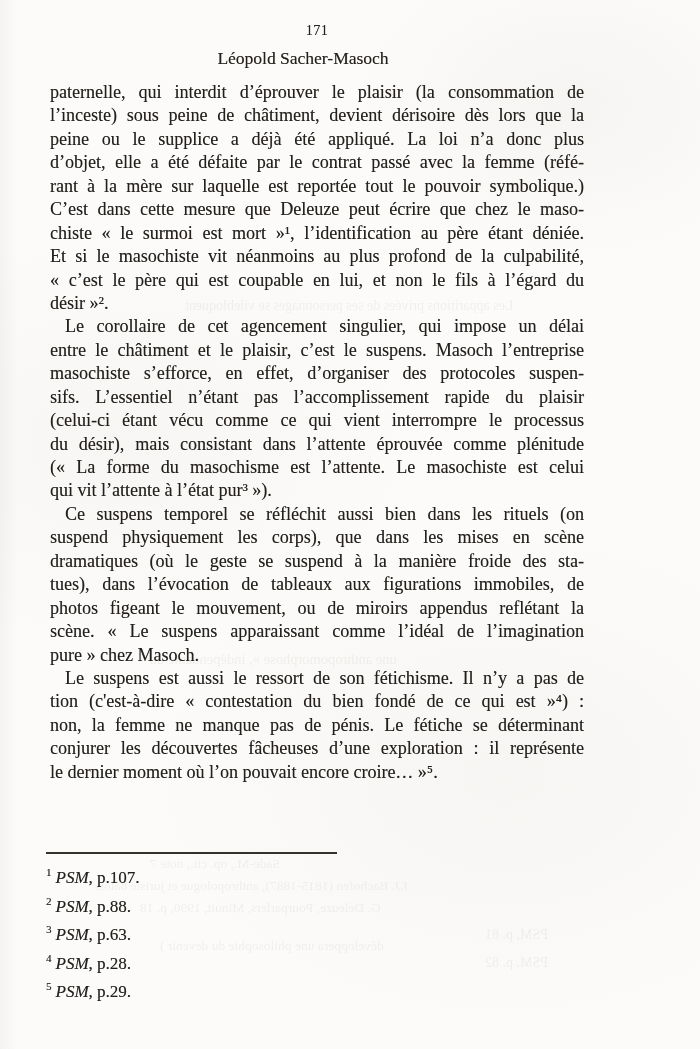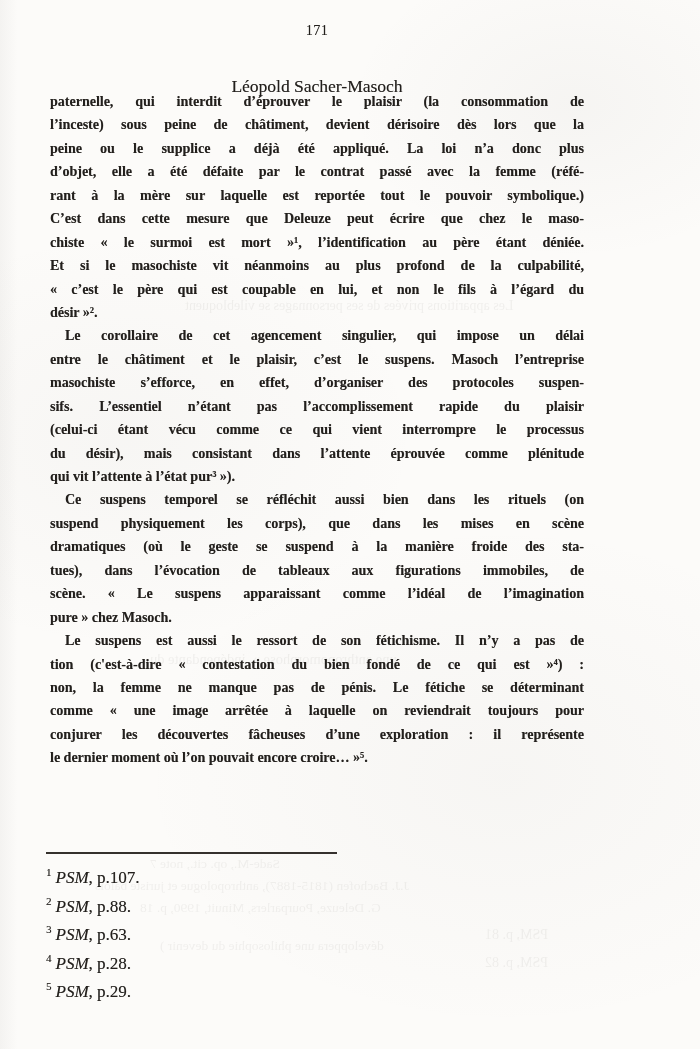--- a/index.html
+++ b/index.html
@@ -18,27 +18,27 @@
     font-family: "Liberation Serif", "DejaVu Serif", serif;
     color: #221f1c;
   }
   .scan-text { text-shadow: 0.25px 0.25px 0.2px rgba(34,31,28,0.45); }
 
   .page-number {
     position: absolute; left: 50px; width: 534px; top: 23px;
     text-align: center; font-size: 14px; letter-spacing: 0.5px;
   }
   .running-title {
-    position: absolute; left: 50px; width: 534px; top: 48px;
-    text-align: center; font-size: 17.5px; margin-top: 28px;
+    position: absolute; left: 36px; width: 534px; top: 48px;
+    text-align: center; font-size: 17.5px;
   }
 
   .body-text {
-    position: absolute; left: 50px; top: 90px; width: 534px;
-    font-size: 14px; line-height: 23.45px; font-weight: bold;
+    position: absolute; left: 50px; top: 81px; width: 534px;
+    font-size: 18px; line-height: 23.45px;
   }
   .body-line {
     text-align: justify;
     text-align-last: justify;
     height: 23.45px;
     overflow: visible;
     white-space: normal;
   }
   .body-line.para-first-indented { padding-left: 15px; }
   .body-line.para-last { text-align-last: left; }
@@ -101,31 +101,32 @@
       <div class="body-line">chiste « le surmoi est mort »¹, l’identification au père étant déniée.</div>
       <div class="body-line">Et si le masochiste vit néanmoins au plus profond de la culpabilité,</div>
       <div class="body-line">« c’est le père qui est coupable en lui, et non le fils à l’égard du</div>
       <div class="body-line para-last">désir »².</div>
       <div class="body-line para-first-indented">Le corollaire de cet agencement singulier, qui impose un délai</div>
       <div class="body-line">entre le châtiment et le plaisir, c’est le suspens. Masoch l’entreprise</div>
       <div class="body-line">masochiste s’efforce, en effet, d’organiser des protocoles suspen-</div>
       <div class="body-line">sifs. L’essentiel n’étant pas l’accomplissement rapide du plaisir</div>
       <div class="body-line">(celui-ci étant vécu comme ce qui vient interrompre le processus</div>
       <div class="body-line">du désir), mais consistant dans l’attente éprouvée comme plénitude</div>
+      <div class="body-line">(« La forme du masochisme est l’attente. Le masochiste est celui</div>
       <div class="body-line para-last">qui vit l’attente à l’état pur³ »).</div>
       <div class="body-line para-first-indented">Ce suspens temporel se réfléchit aussi bien dans les rituels (on</div>
       <div class="body-line">suspend physiquement les corps), que dans les mises en scène</div>
       <div class="body-line">dramatiques (où le geste se suspend à la manière froide des sta-</div>
       <div class="body-line">tues), dans l’évocation de tableaux aux figurations immobiles, de</div>
+      <div class="body-line">photos figeant le mouvement, ou de miroirs appendus reflétant la</div>
       <div class="body-line">scène. « Le suspens apparaissant comme l’idéal de l’imagination</div>
       <div class="body-line para-last">pure » chez Masoch.</div>
       <div class="body-line para-first-indented">Le suspens est aussi le ressort de son fétichisme. Il n’y a pas de</div>
       <div class="body-line">tion (c'est-à-dire « contestation du bien fondé de ce qui est »⁴) :</div>
       <div class="body-line">non, la femme ne manque pas de pénis. Le fétiche se déterminant</div>
-      <div class="body-line">comme « une image arrêtée à laquelle on reviendrait toujours pour</div>
       <div class="body-line">conjurer les découvertes fâcheuses d’une exploration : il représente</div>
       <div class="body-line para-last">le dernier moment où l’on pouvait encore croire… »⁵.</div>
     </div>
 
   <div class="footnote-rule"></div>
 
   <div class="footnotes scan-text" id="footnotes">
       <div class="footnote"><span class="fn-num">1</span><span class="fn-work">PSM</span><span class="fn-ref">, p.107.</span></div>
       <div class="footnote"><span class="fn-num">2</span><span class="fn-work">PSM</span><span class="fn-ref">, p.88.</span></div>
       <div class="footnote"><span class="fn-num">3</span><span class="fn-work">PSM</span><span class="fn-ref">, p.63.</span></div>

